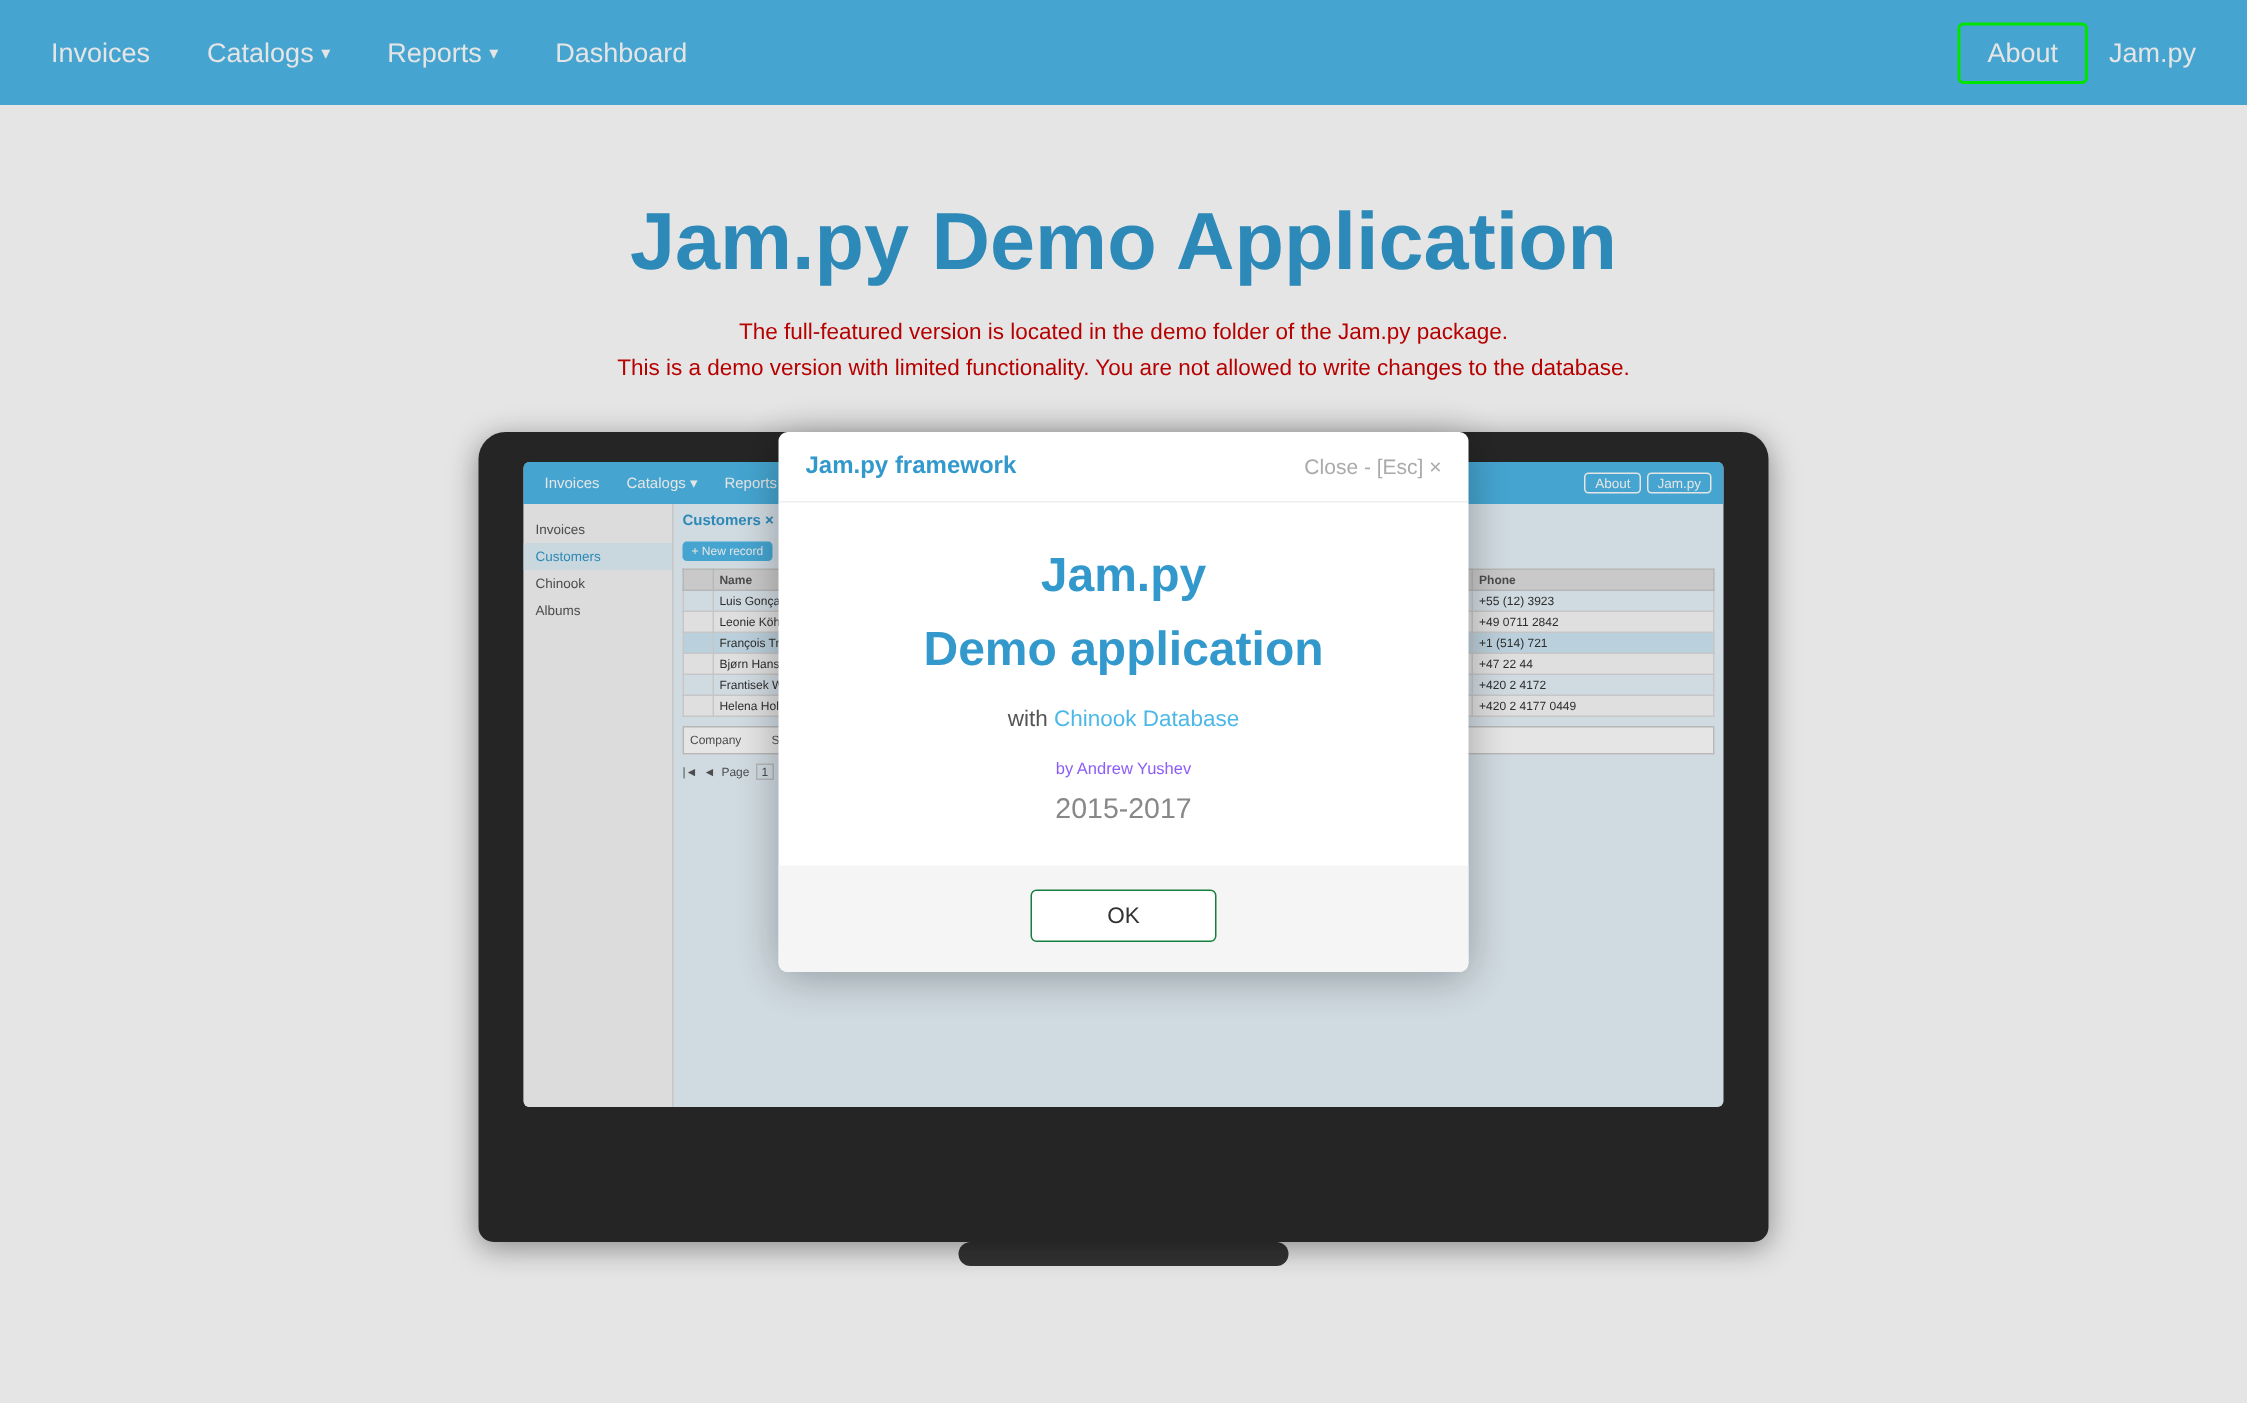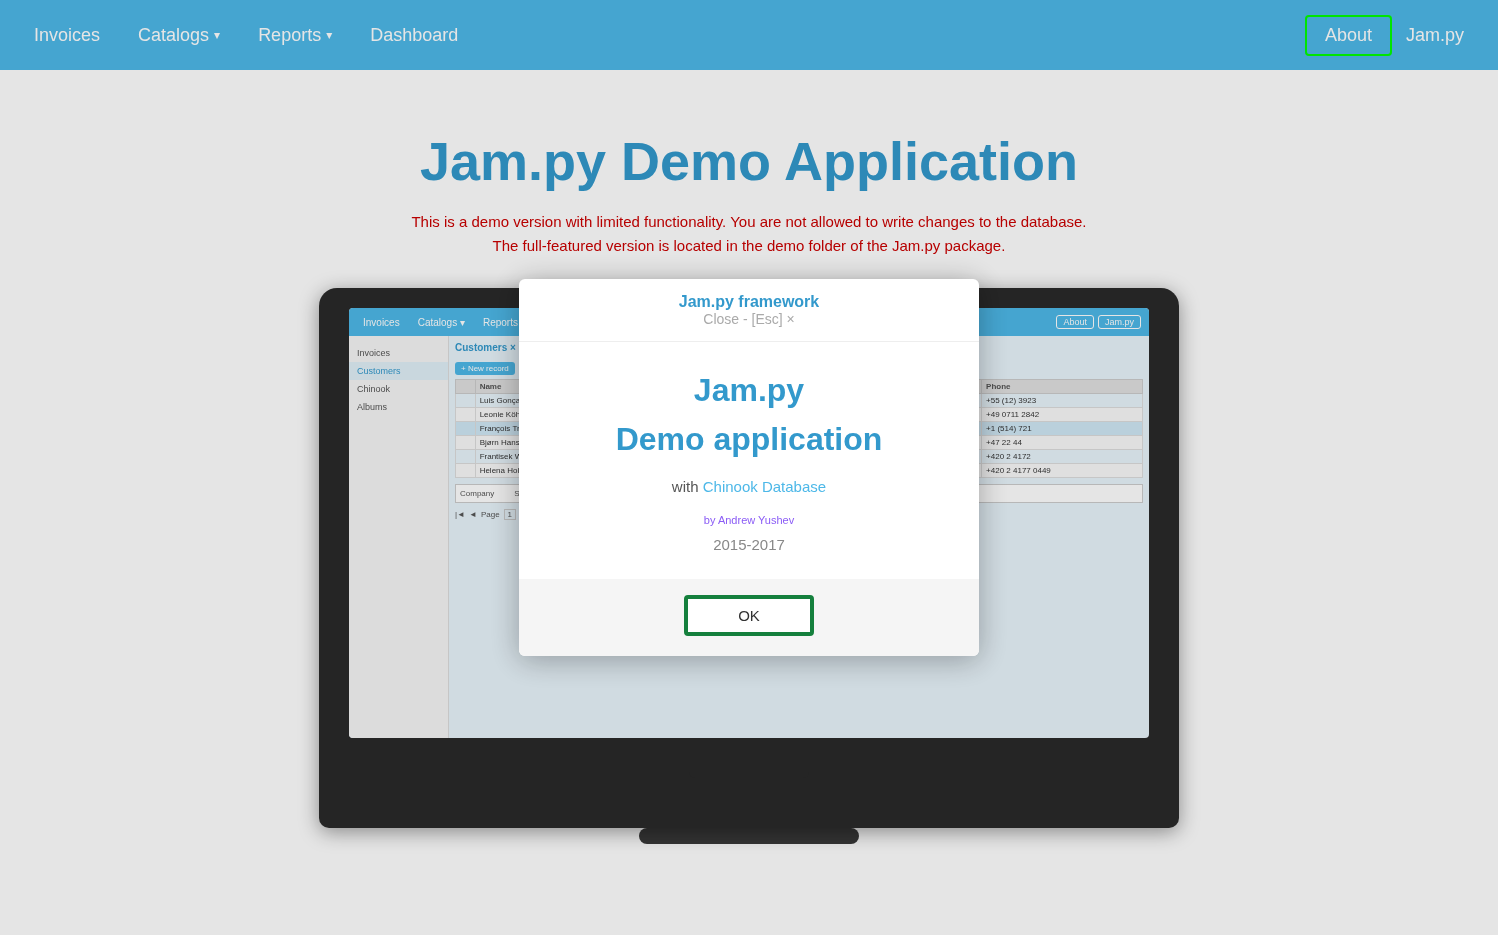--- a/index.html
+++ b/index.html
@@ -227,21 +227,20 @@
       box-shadow: 0 4px 30px rgba(0,0,0,0.3);
       width: 460px;
       overflow: hidden;
     }
     .modal-header {
       display: flex;
       justify-content: space-between;
       align-items: center;
       padding: 14px 18px;
       border-bottom: 1px solid #eee;
-      flex-direction: column;
     }
     .modal-title {
       font-size: 16px;
       color: #3399cc;
       font-weight: bold;
     }
     .modal-close {
       color: #aaa;
       font-size: 14px;
       cursor: pointer;
@@ -270,33 +269,33 @@
     .modal-link {
       color: #4db8e8;
       text-decoration: none;
     }
     .modal-by-line {
       font-size: 11px;
       color: #8b5cf6;
       margin-bottom: 10px;
     }
     .modal-year {
-      font-size: 15px;
+      font-size: 19px;
       color: #888;
       margin-bottom: 6px;
     }
     .modal-footer {
       padding: 16px 20px 20px 20px;
       background: #f5f5f5;
       display: flex;
       justify-content: center;
     }
     .modal-ok-btn {
       background: #fff;
-      border: 4px solid #15803d;
+      border: 1px solid #15803d;
       color: #333;
       font-size: 15px;
       padding: 8px 50px;
       border-radius: 4px;
       cursor: pointer;
     }
   </style>
 </head>
 <body>
 
@@ -323,22 +322,22 @@
     </a>
     <a class="nav-item nav-jampy">
       <span>Jam.py</span>
     </a>
   </div>
 </nav>
 
 <div class="main-content">
   <h1 class="page-title">Jam.py Demo Application</h1>
   <div class="demo-warning">
+    <div>The full-featured version is located in the demo folder of the Jam.py package.</div>
     <div>This is a demo version with limited functionality. You are not allowed to write changes to the database.</div>
-    <div>The full-featured version is located in the demo folder of the Jam.py package.</div>
   </div>
 
   <div class="monitor-container">
     <div class="monitor">
       <div class="monitor-screen">
 
         <div class="monitor-inner-navbar">
           <span class="inner-nav-item">Invoices</span>
           <span class="inner-nav-item">Catalogs ▾</span>
           <span class="inner-nav-item">Reports ▾</span>

